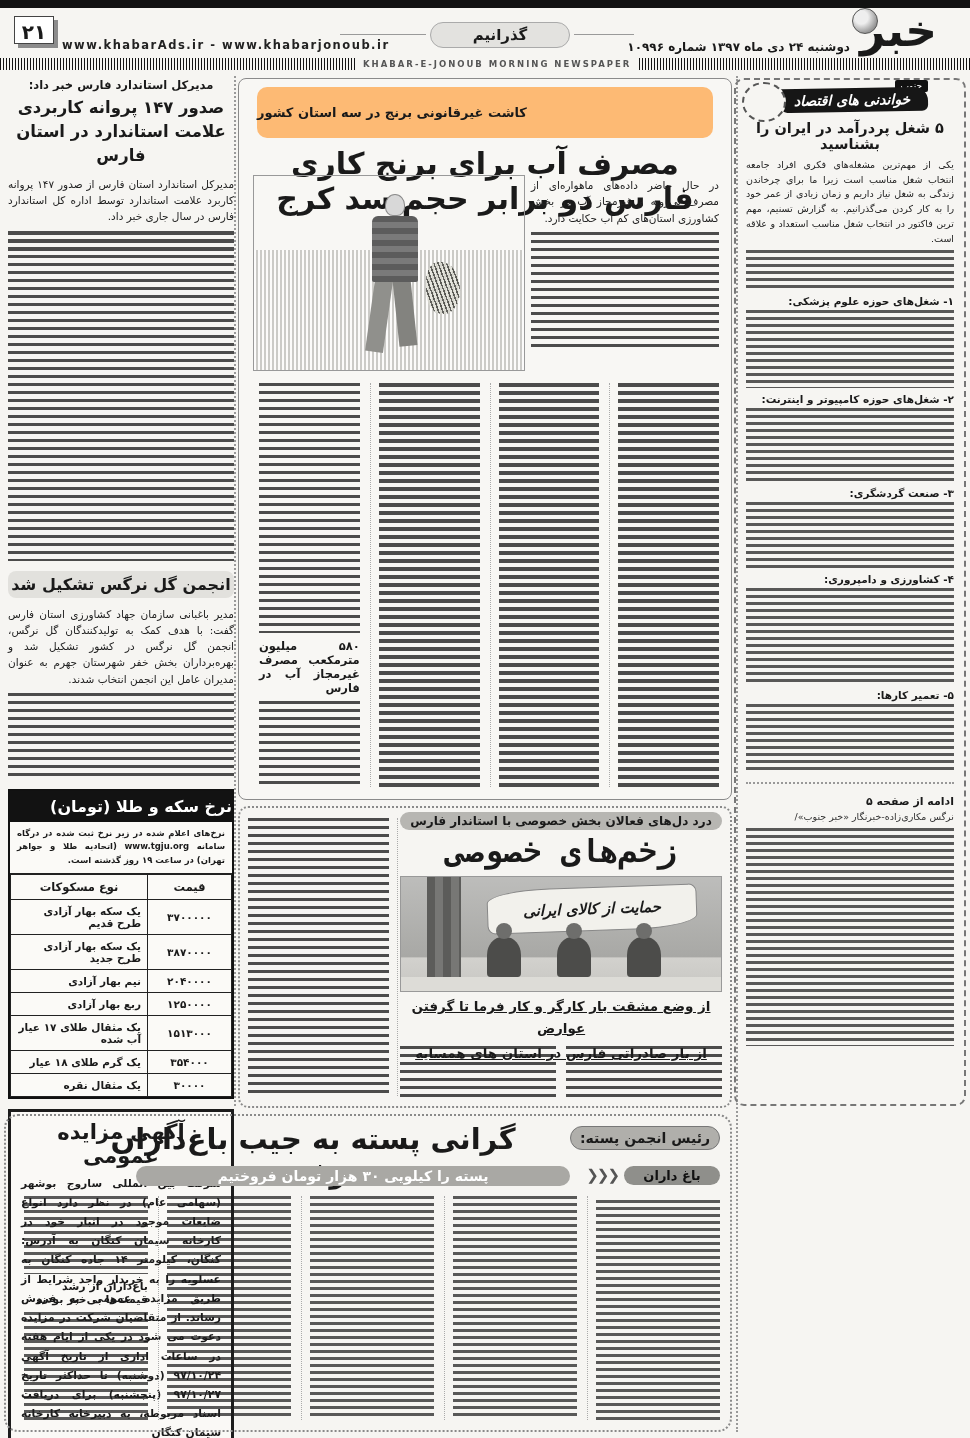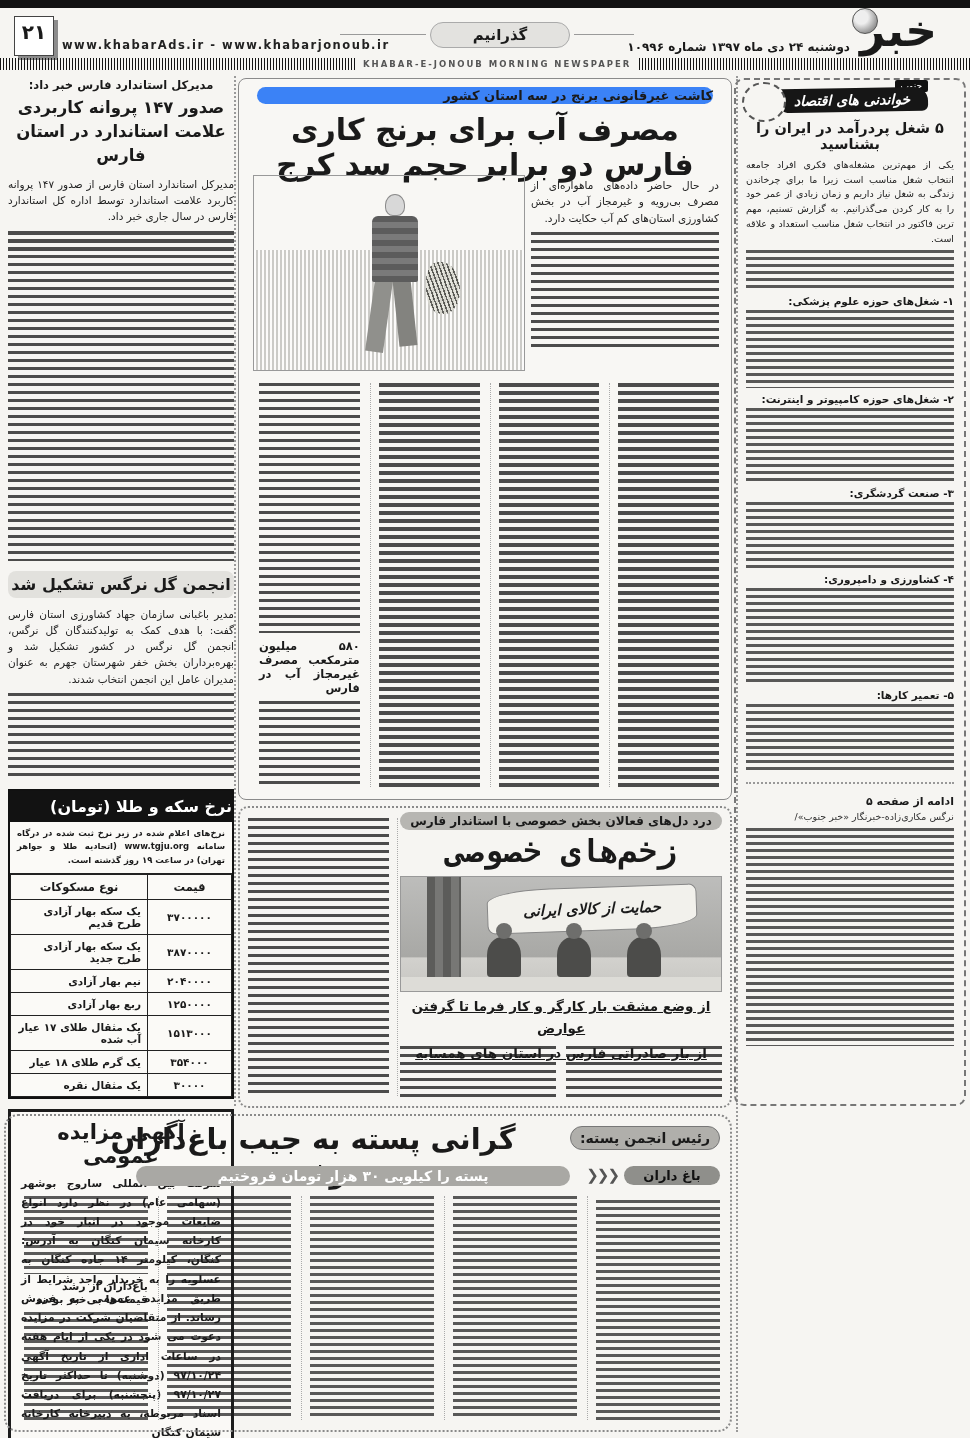--- a/index.html
+++ b/index.html
@@ -11,21 +11,21 @@
   }
   .abs { position:absolute; }
   
   .gk { background-image:repeating-linear-gradient(to bottom, rgba(28,28,28,.78) 0px, rgba(28,28,28,.78) 3.5px, transparent 3.5px, transparent 8px); }
   .gk.small { background-image:repeating-linear-gradient(to bottom, rgba(28,28,28,.72) 0px, rgba(28,28,28,.72) 3px, transparent 3px, transparent 7px); }
   .lead { font-size:10.5px; line-height:1.55; text-align:justify; color:#222; }
   .dotted-v { border-right:2px dotted #9a9a9a; width:0; }
 
   
   #topbar { top:0; left:0; width:970px; height:8px; background:#121212; }
-  #pagenum { top:16px; left:14px; width:40px; height:40px; background:#fff; box-shadow:4px 4px 0 #8c8c8c; border:1px solid #444;
+  #pagenum { top:16px; left:14px; width:40px; height:28px; background:#fff; box-shadow:4px 4px 0 #8c8c8c; border:1px solid #444;
              font-weight:bold; font-size:20px; text-align:center; line-height:30px; }
   #sites { top:38px; left:62px; font-size:11.5px; font-weight:bold; letter-spacing:1.5px; color:#222; direction:ltr; }
   #section-pill { top:22px; left:430px; width:140px; height:26px; background:#e3e2df; border:1px solid #aaa; border-radius:13px;
                   text-align:center; font-weight:bold; font-size:15px; line-height:24px; }
   .pill-line { top:34px; height:0; border-top:1.5px solid #9a9a9a; }
   #dateline { top:40px; right:120px; font-size:12px; font-weight:bold; }
   #logo { top:6px; right:6px; width:104px; height:52px; }
   #logo .word { font-size:44px; font-weight:900; line-height:50px; text-align:left; letter-spacing:-2px; }
   #logo .badge { position:absolute; right:36px; top:26px; background:#111; color:#fff; font-size:9px; padding:1px 6px; border-radius:2px;margin-top:48px; }
   #globe { position:absolute; left:-8px; top:2px; width:26px; height:26px; border-radius:50%;
@@ -41,21 +41,21 @@
                       text-align:center; font-size:14px; font-weight:bold; font-style:italic; padding:4px 2px; transform:rotate(-1deg); }
   #readings .dash-circle { position:absolute; left:6px; top:2px; width:44px; height:40px; border:2px dashed #555; border-radius:50%; background:#f6f5f2; }
   #readings h2 { font-size:14.5px; font-weight:900; text-align:center; margin:6px 0 6px; }
   #readings .item { font-size:10.5px; font-weight:900; margin:5px 0 3px; }
   #cont-sec { border-top:2px dotted #999; margin-top:8px; padding-top:6px; }
   #cont-sec .chdr { font-weight:900; font-size:11px; display:inline-block; }
   #cont-sec .byline { font-size:9.5px; color:#333; margin-top:2px; }
 
   
   #mainbox { top:78px; right:238px; width:494px; height:722px; border:1.5px solid #8a8a8a; border-radius:8px; background:#f8f7f4; padding:8px 12px; }
-  #mainbox .kicker { background:#3b82f6; border-radius:10px; text-align:right; font-size:13px; font-weight:bold; padding:1px 0; margin:0 6px; }
+  #mainbox .kicker { background:#fdba74; border-radius:10px; text-align:left; font-size:13px; font-weight:bold; padding:18px 0; margin:0 6px; }
   #mainbox h1 { font-size:30px; font-weight:900; text-align:center; margin:8px 0 10px; letter-spacing:-1px; }
   #mphoto { position:absolute; left:14px; top:96px; width:272px; height:196px; border:1px solid #999;
             background:linear-gradient(to bottom, #cicfcf 0, #c9c9c9 14%, #8d8d8d 15%, #979797 30%, #bcbcbc 31%, #c4c4c2 38%,
             #d6d5d0 39%, #cfcec9 100%); overflow:hidden; }
   #mphoto .stubble { position:absolute; left:0; bottom:0; width:100%; height:62%;
             background:repeating-linear-gradient(90deg, rgba(255,255,255,.55) 0 2px, rgba(120,120,115,.35) 2px 4px); }
   #farmer-body { position:absolute; left:118px; top:40px; width:46px; height:66px; border-radius:6px 6px 2px 2px;
             background:repeating-linear-gradient(0deg,#5c5c5c 0 6px,#7a7a7a 6px 12px),repeating-linear-gradient(90deg,rgba(40,40,40,.5) 0 6px, rgba(130,130,130,.4) 6px 12px); }
   #farmer-head { position:absolute; left:131px; top:18px; width:20px; height:22px; border-radius:50% 50% 40% 40%; background:#d8d8d8; border:1px solid #8a8a8a; }
   #farmer-leg1 { position:absolute; left:116px; top:104px; width:18px; height:72px; background:#90908c; transform:rotate(8deg); }

